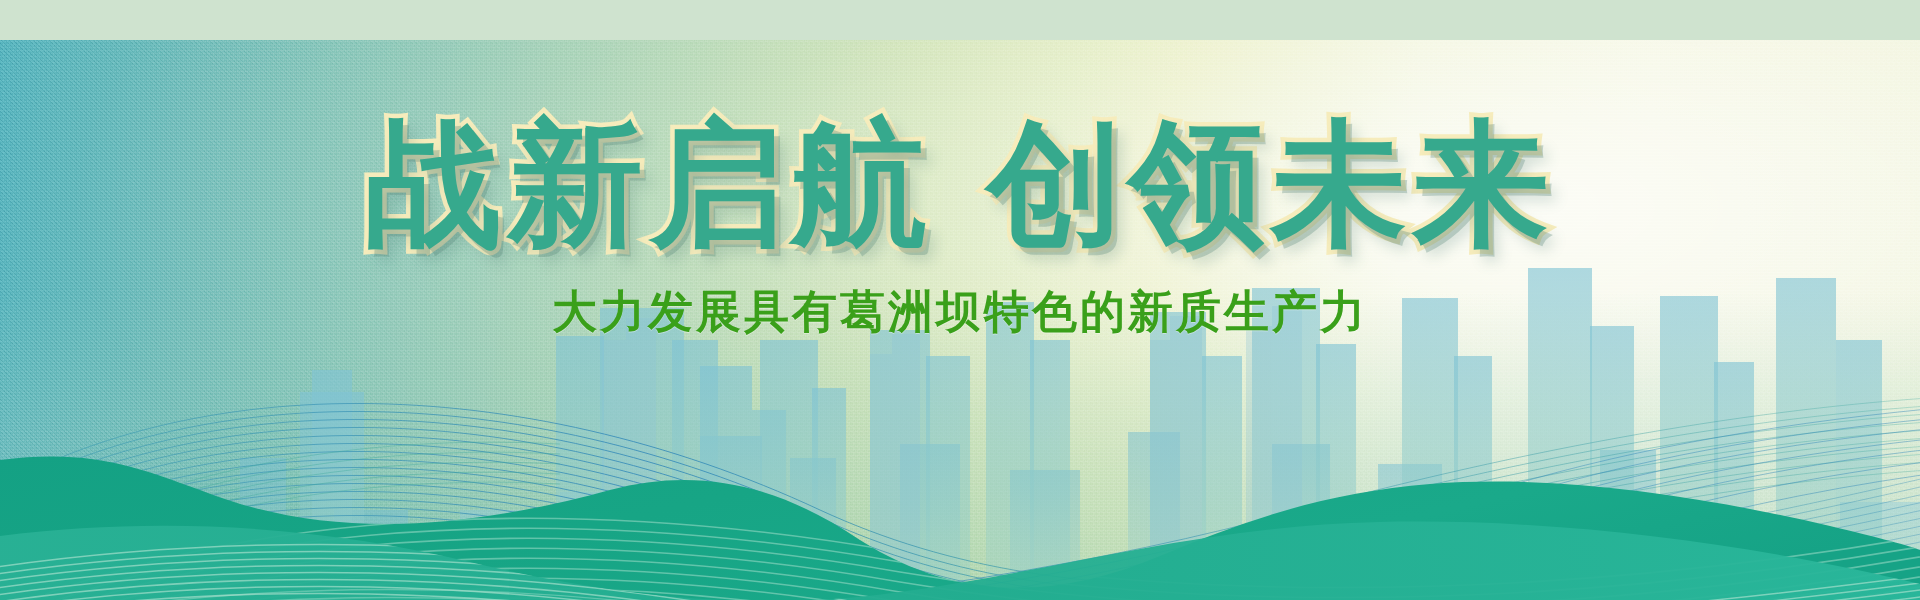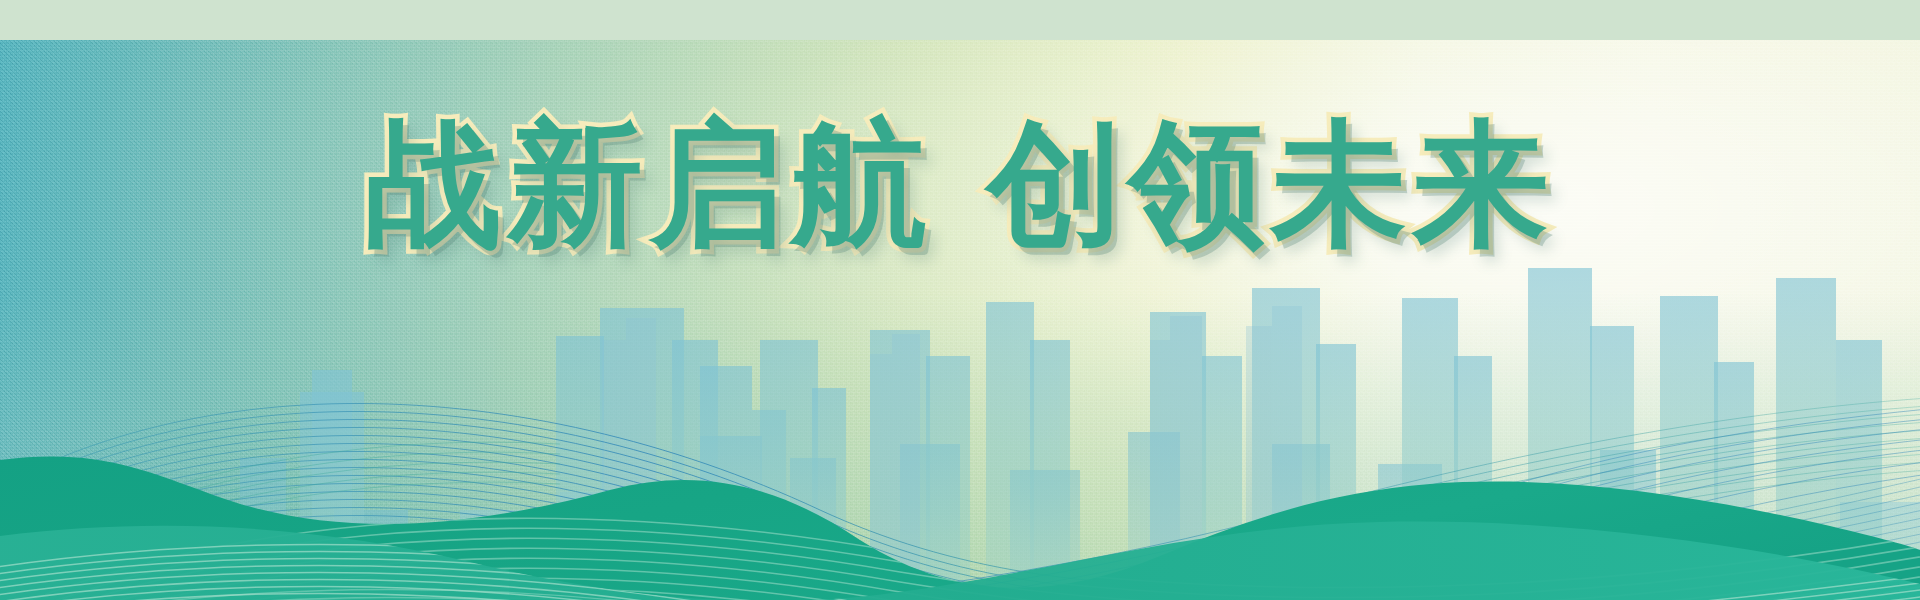--- a/index.html
+++ b/index.html
@@ -344,15 +344,16 @@
         <path d="M-60,300 C 200,234 560,232 860,298"></path>
         <path d="M-60,308 C 200,242 560,240 860,306"></path>
         <path d="M-60,316 C 200,250 560,248 860,314"></path>
         <path d="M-60,324 C 200,258 560,256 860,322"></path>
       </g>
     </svg>
   </div>
 
   <div class="text-wrap">
     <div class="headline">战新启航 创领未来</div>
+    <div class="subline">大力发展具有葛洲坝特色的新质生产力</div>
   </div>
 
 </div>
 
 </body></html>

